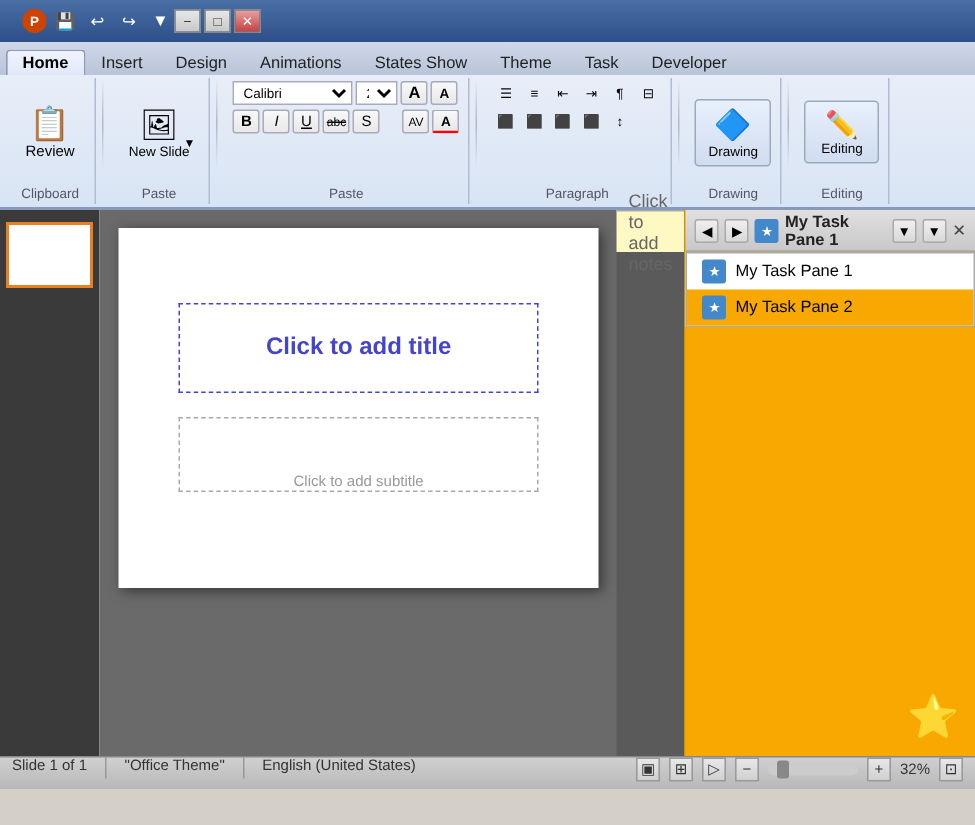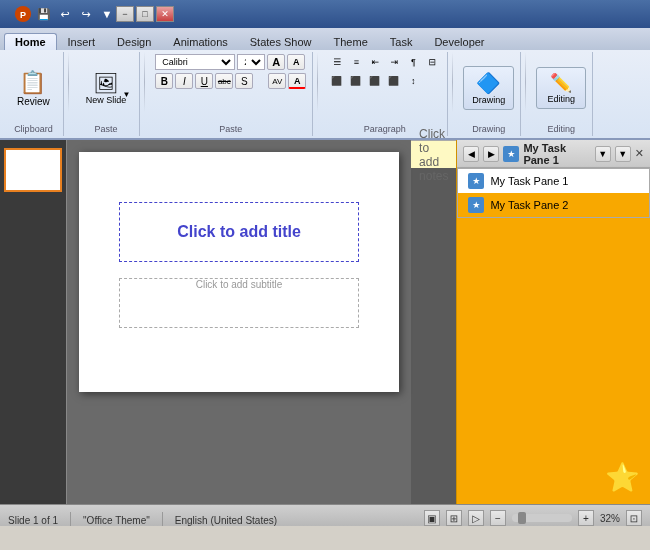--- a/index.html
+++ b/index.html
@@ -188,21 +188,21 @@
       color: #4444cc;
       font-size: 16px;
       font-weight: bold;
       text-align: center;
     }
     .slide-subtitle-placeholder {
       width: 240px;
       height: 50px;
       border: 1.5px dashed #aaa;
       display: flex;
-      align-items: flex-start;
+      align-items: flex-end;
       justify-content: center;
       margin-top: 16px;
       cursor: pointer;
     }
     .slide-subtitle-text {
       color: #999;
       font-size: 10px;
       text-align: center;
     }
 
@@ -288,21 +288,21 @@
     .task-pane-star {
       position: absolute; bottom: 10px; right: 10px;
       font-size: 28px; color: #e88000;
     }
 
     
     .status-bar {
       background: linear-gradient(to bottom, #d0d0d0, #b8b8b8);
       height: 22px;
       display: flex;
-      align-items: flex-end;
+      align-items: flex-start;
       padding: 0 8px;
       border-top: 1px solid #888;
       gap: 12px;
       font-size: 10px;
       color: #333;
     }
     .status-sep { width: 1px; height: 14px; background: #999; }
     .status-right { margin-left: auto; display: flex; align-items: center; gap: 6px; }
     .zoom-btn {
       width: 16px; height: 16px; border: 1px solid #999; background: linear-gradient(to bottom, #e8e8e8, #d0d0d0);

